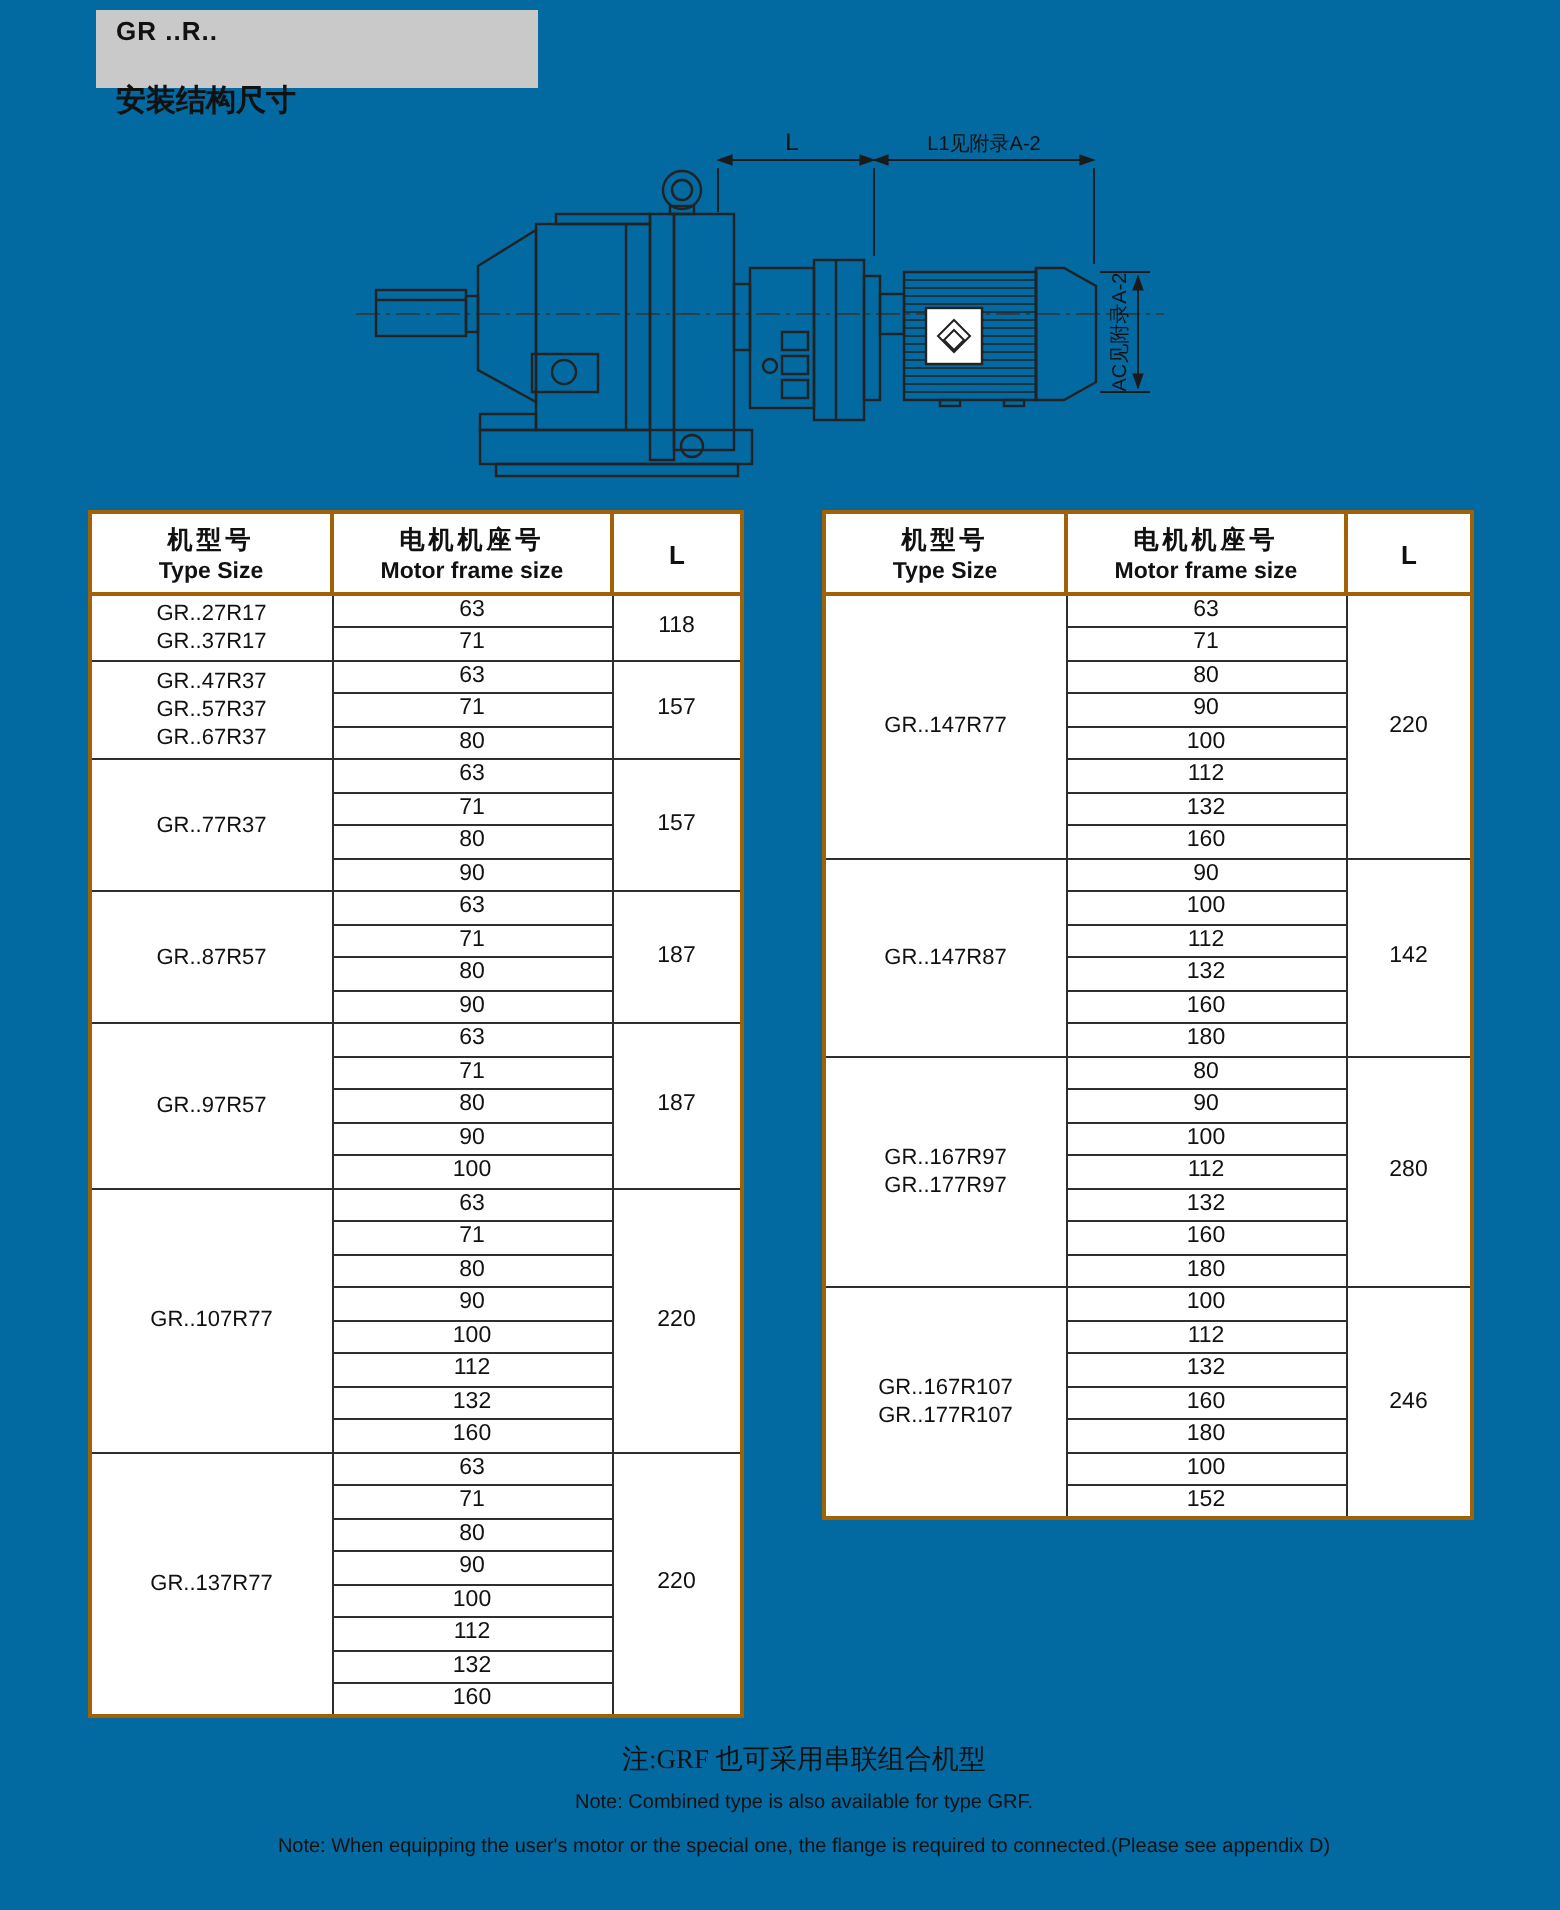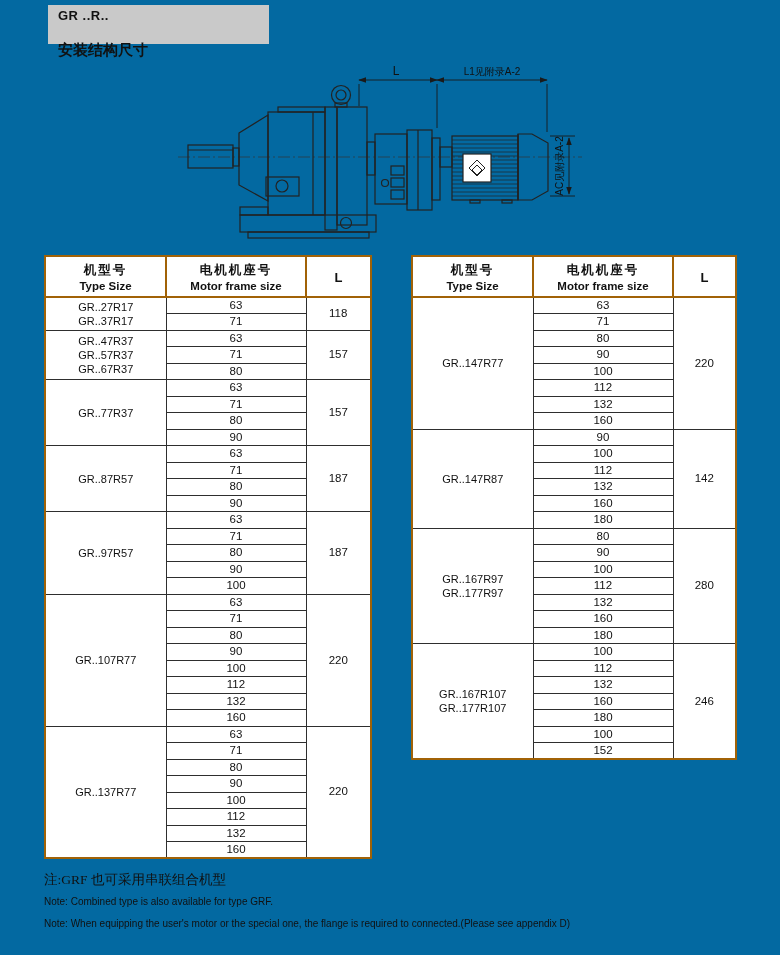--- a/index.html
+++ b/index.html
@@ -43,21 +43,21 @@
     font-size:11.5px; height:16.5px; padding:0 2px; line-height:13px;
   }
   td.group-start { border-top:2px solid #1a1a1a; }
   td.type-cell div { font-size:11px; line-height:14px; }
   col.c-type  { width:121px; }
   col.c-frame { width:140px; }
   col.c-len   { width:65px; }
 
   
   .notes { position:absolute; left:44px; top:869px; width:716px; }
-  .note-line { white-space:nowrap; }
+  .note-line { white-space:nowrap;text-align:center; }
   .note-cn { font-family:"Liberation Serif", serif; font-size:13.5px; height:22px; line-height:22px; }
   .note-en { font-family:"Liberation Sans", sans-serif; font-size:10px; height:22px; line-height:22px; }
 </style>
 </head>
 <body>
 
 <div class="page">
 
   <div class="hbar hbar-left">
     <div class="l1">GR ..R..</div>

